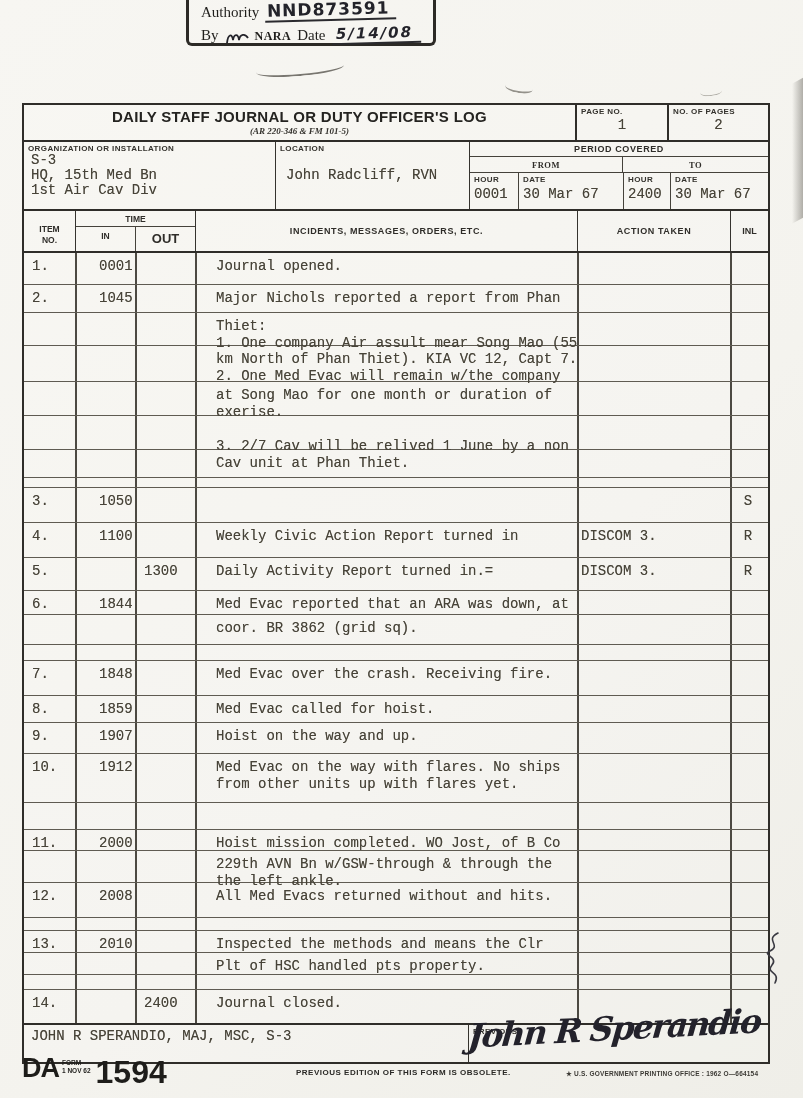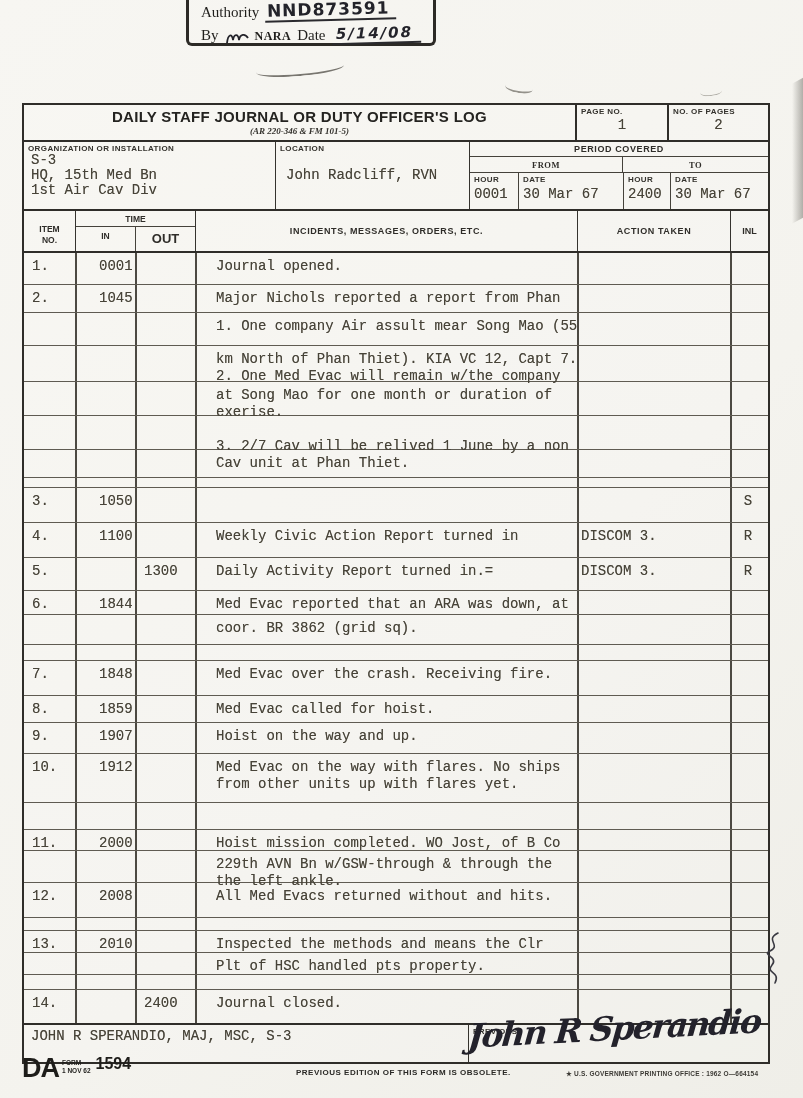--- a/index.html
+++ b/index.html
@@ -107,21 +107,21 @@
     position:absolute;left:468px;top:1008px;width:330px;
     font-family:"DejaVu Serif",serif;font-style:italic;font-weight:700;
     font-size:33px;color:#23222b;letter-spacing:-2px;
     transform:rotate(-3deg) skewX(-8deg);z-index:5;white-space:nowrap;
   }
 
   
   .da-row{position:absolute;left:22px;top:1056px;display:flex;align-items:flex-start;}
   .da-big{font-size:27px;font-weight:900;letter-spacing:-1px;color:#1e1d1a;line-height:.9;}
   .form-stack{margin:3px 0 0 3px;font-size:6.5px;font-weight:700;line-height:1.2;color:#1e1d1a;}
-  .da-num{font-size:16px;font-weight:900;color:#1e1d1a;line-height:1;margin-left:5px;}
+  .da-num{font-size:32px;font-weight:900;color:#1e1d1a;line-height:1;margin-left:5px;}
   .obsolete-note{position:absolute;left:296px;top:1068px;font-size:8px;font-weight:700;letter-spacing:.5px;color:#2a2926;}
   .gpo-note{position:absolute;left:566px;top:1070px;font-size:6.5px;font-weight:700;color:#3c3a35;letter-spacing:.2px;}
 </style>
 </head>
 <body>
 
 <div class="page">
 
   <div class="stamp">
     <div class="stamp-line">
@@ -233,20 +233,21 @@
         </div>
         <div class="band" style="height: 28px;">
           <div class="bc c-item typed">2.</div>
           <div class="bc c-in typed">1045</div>
           <div class="bc c-text typed">
             <div class="tline">Major Nichols reported a report from Phan</div>
           </div>
         </div>
         <div class="band" style="height: 33px;">
           <div class="bc c-text typed">
+            <div class="tline">Thiet:</div>
             <div class="tline">1. One company Air assult mear Song Mao (55</div>
           </div>
         </div>
         <div class="band" style="height: 36px;">
           <div class="bc c-text typed">
             <div class="tline">km North of Phan Thiet). KIA VC 12, Capt 7.</div>
             <div class="tline">2. One Med Evac will remain w/the company</div>
           </div>
         </div>
         <div class="band" style="height: 34px;">

